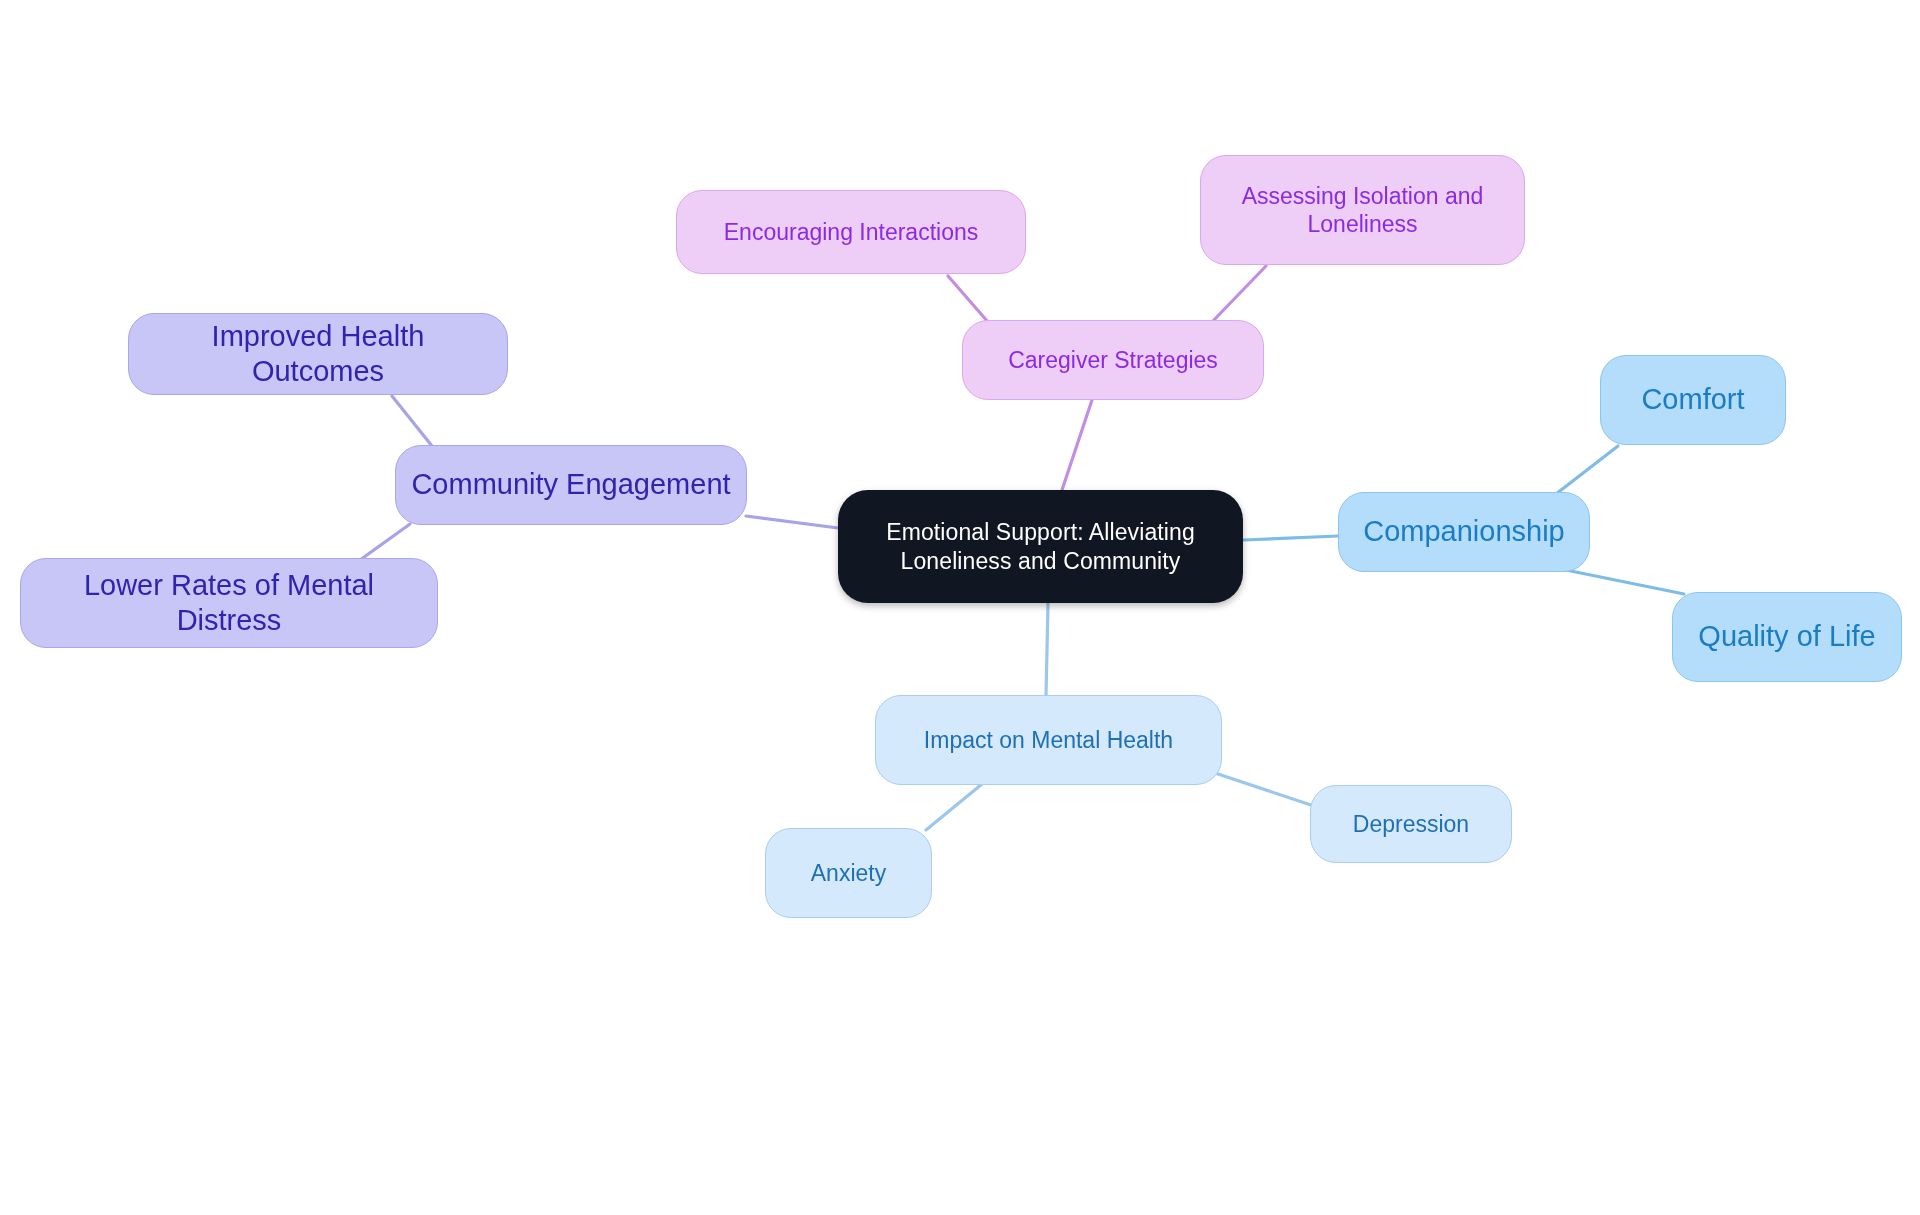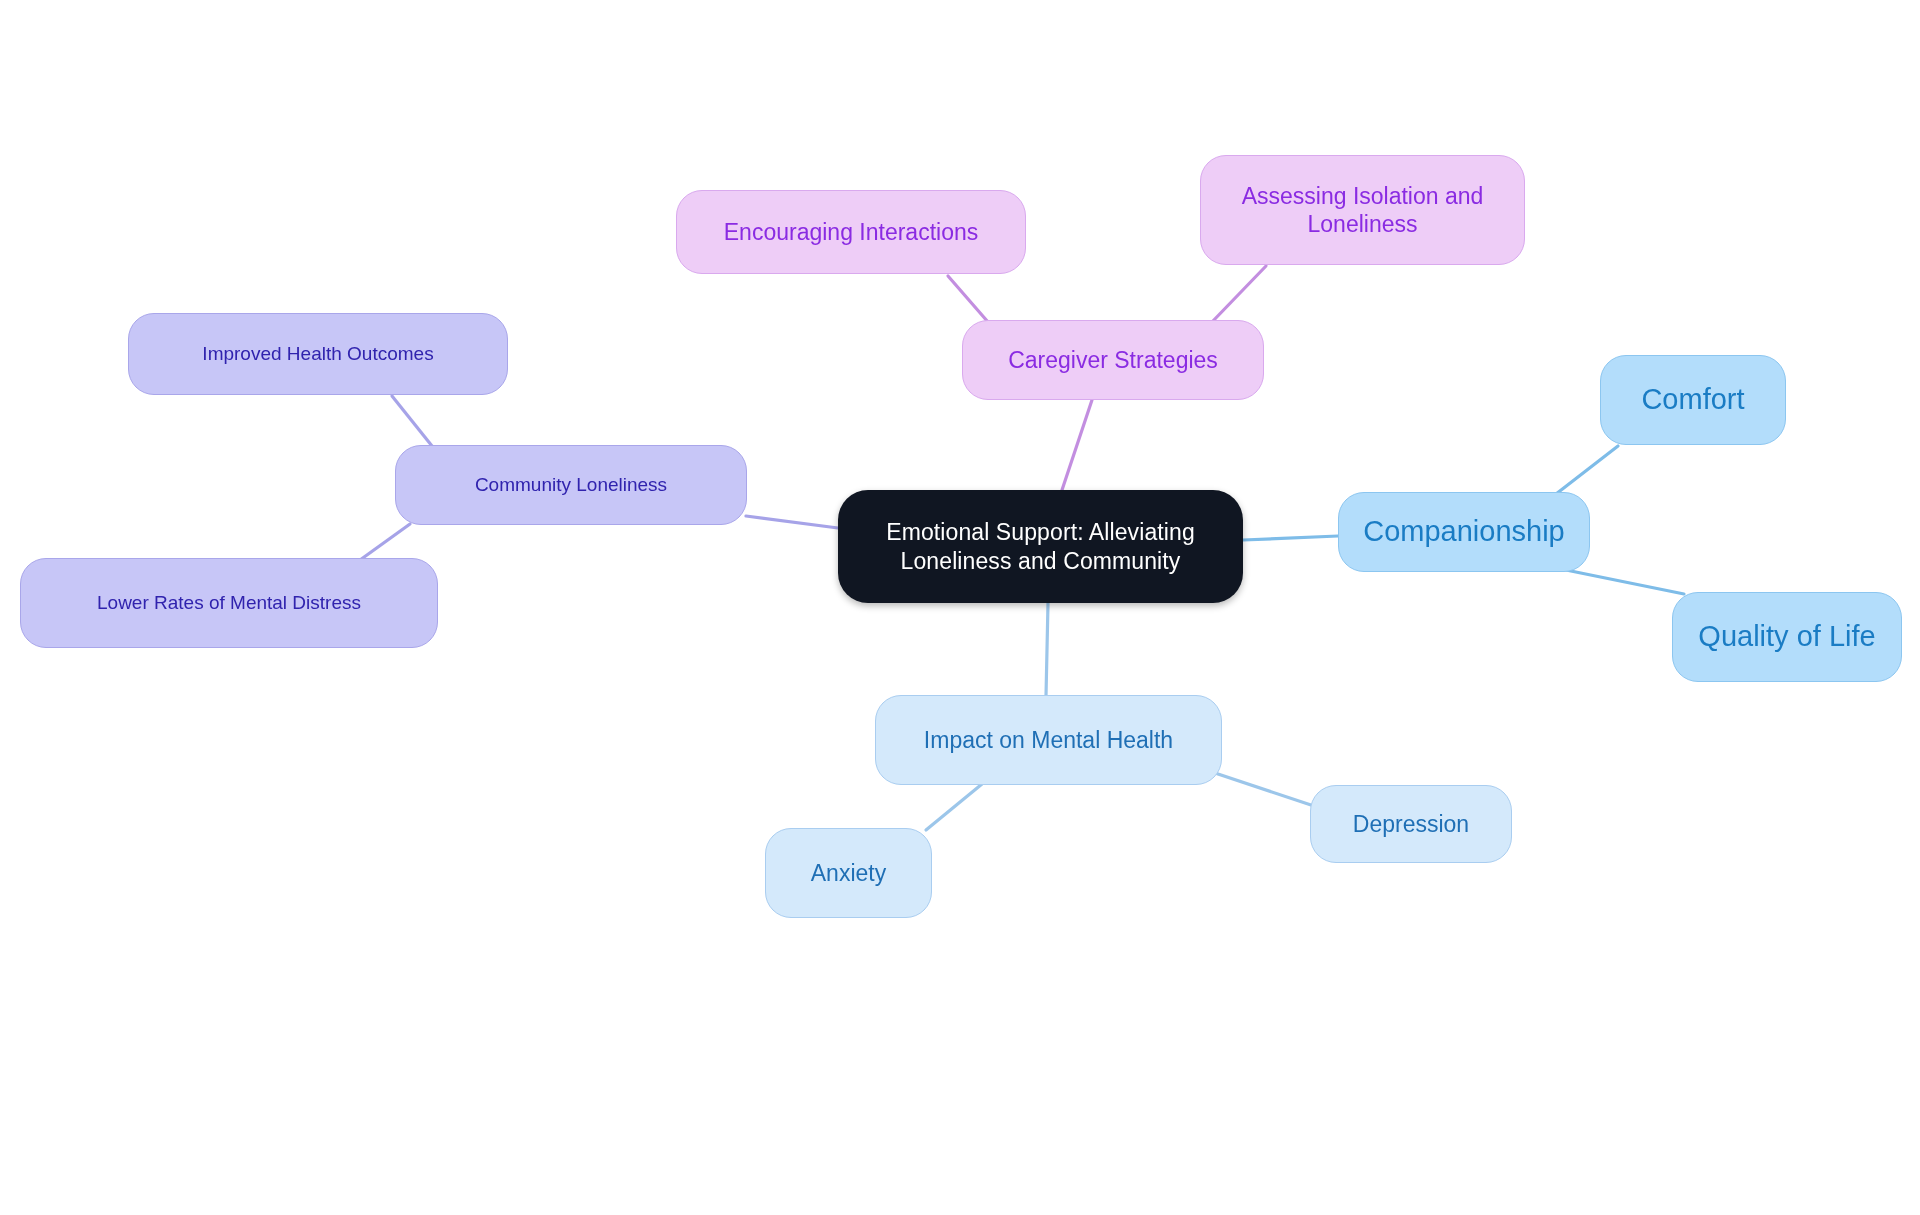--- a/index.html
+++ b/index.html
@@ -50,21 +50,21 @@
   .node-purple {
     background: #eecdf7;
     border: 1.4px solid #d9a9ee;
     color: #8a2be2;
     font-size: 23px;
   }
   .node-periwinkle {
     background: #c7c6f7;
     border: 1.4px solid #a9a6ea;
     color: #3023ae;
-    font-size: 19px;
+    font-size: 29px;
   }
   .node-blue {
     background: #b3ddfb;
     border: 1.4px solid #8cc6f0;
     color: #1a7cc4;
     font-size: 29px;
   }
   .node-lightblue {
     background: #d4e9fb;
     border: 1.4px solid #a9cdf0;
@@ -115,21 +115,21 @@
   <div class="node node-root" style="left:838px; top:490px; width:405px; height:113px;">Emotional Support: Alleviating
 Loneliness and Community</div>
 
   <div class="node node-purple" style="left:962px; top:320px; width:302px; height:80px;">Caregiver Strategies</div>
 
   <div class="node node-purple" style="left:676px; top:190px; width:350px; height:84px;">Encouraging Interactions</div>
 
   <div class="node node-purple" style="left:1200px; top:155px; width:325px; height:110px;">Assessing Isolation and
 Loneliness</div>
 
-  <div class="node node-periwinkle" style="left:395px; top:445px; width:352px; height:80px;">Community Loneliness</div>
+  <div class="node node-periwinkle" style="left:395px; top:445px; width:352px; height:80px;">Community Engagement</div>
 
   <div class="node node-periwinkle" style="left:128px; top:313px; width:380px; height:82px;">Improved Health Outcomes</div>
 
   <div class="node node-periwinkle" style="left:20px; top:558px; width:418px; height:90px;">Lower Rates of Mental Distress</div>
 
   <div class="node node-blue" style="left:1338px; top:492px; width:252px; height:80px;">Companionship</div>
 
   <div class="node node-blue" style="left:1600px; top:355px; width:186px; height:90px;">Comfort</div>
 
   <div class="node node-blue" style="left:1672px; top:592px; width:230px; height:90px;">Quality of Life</div>

